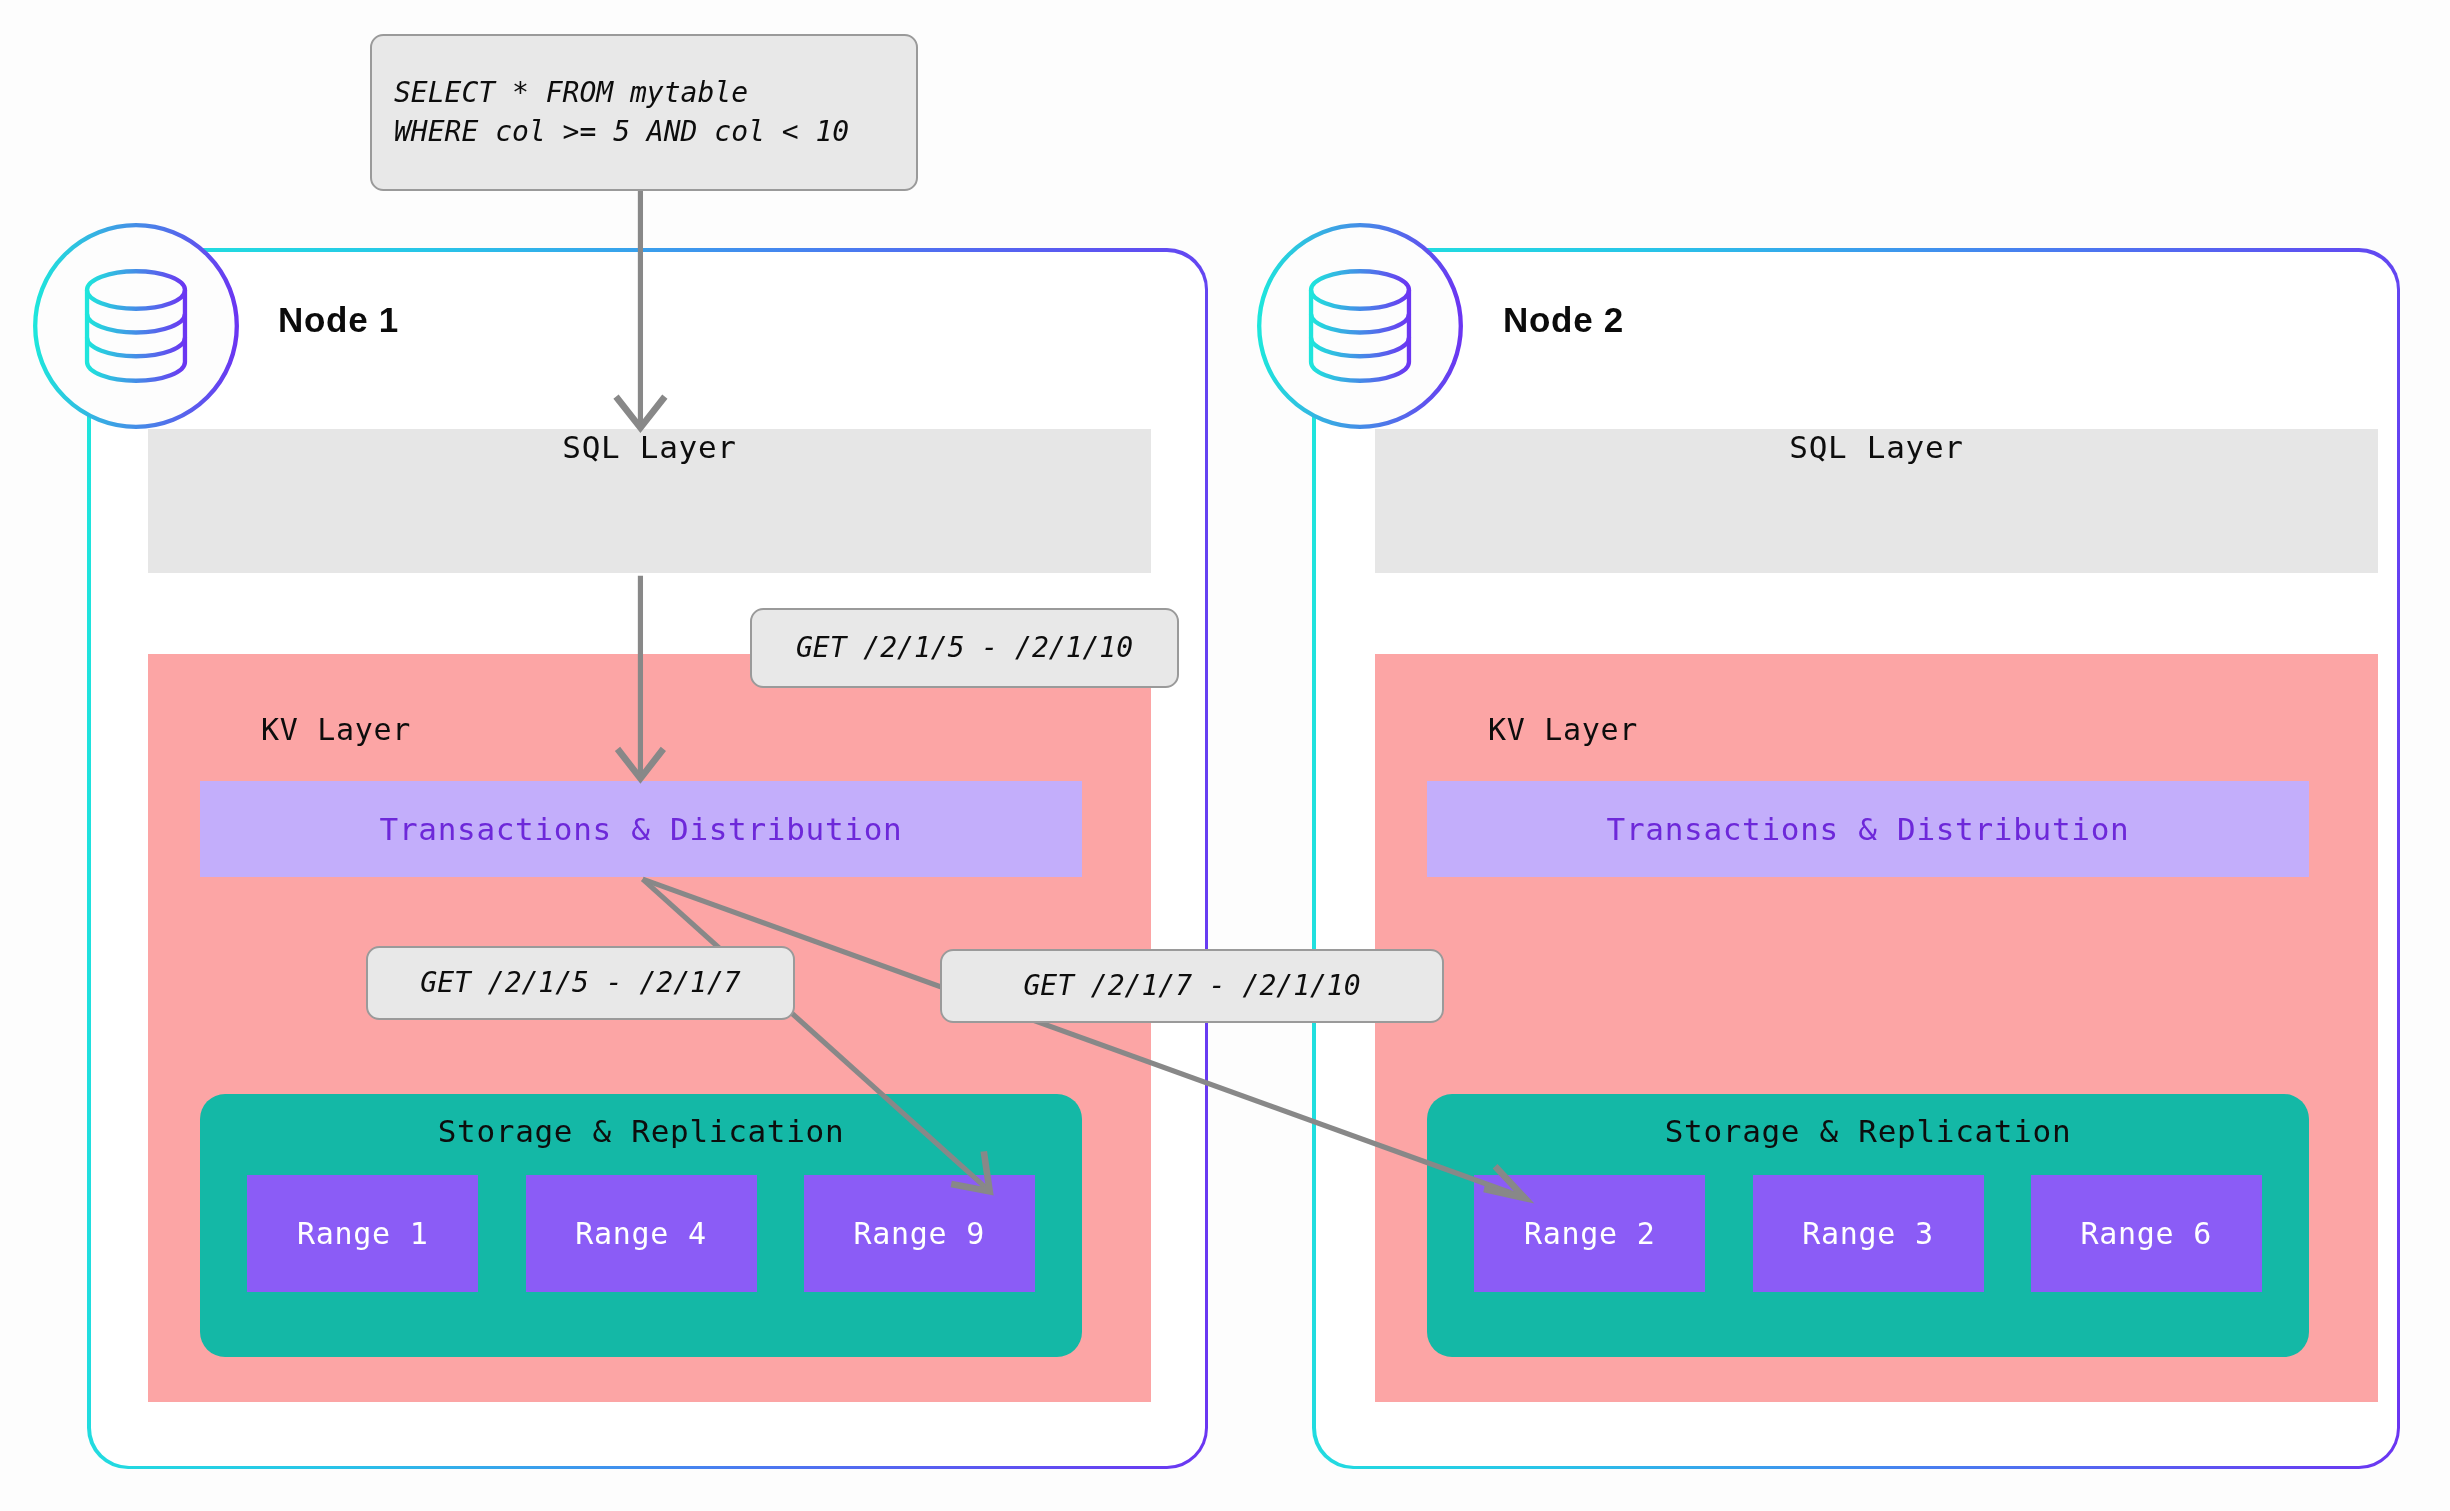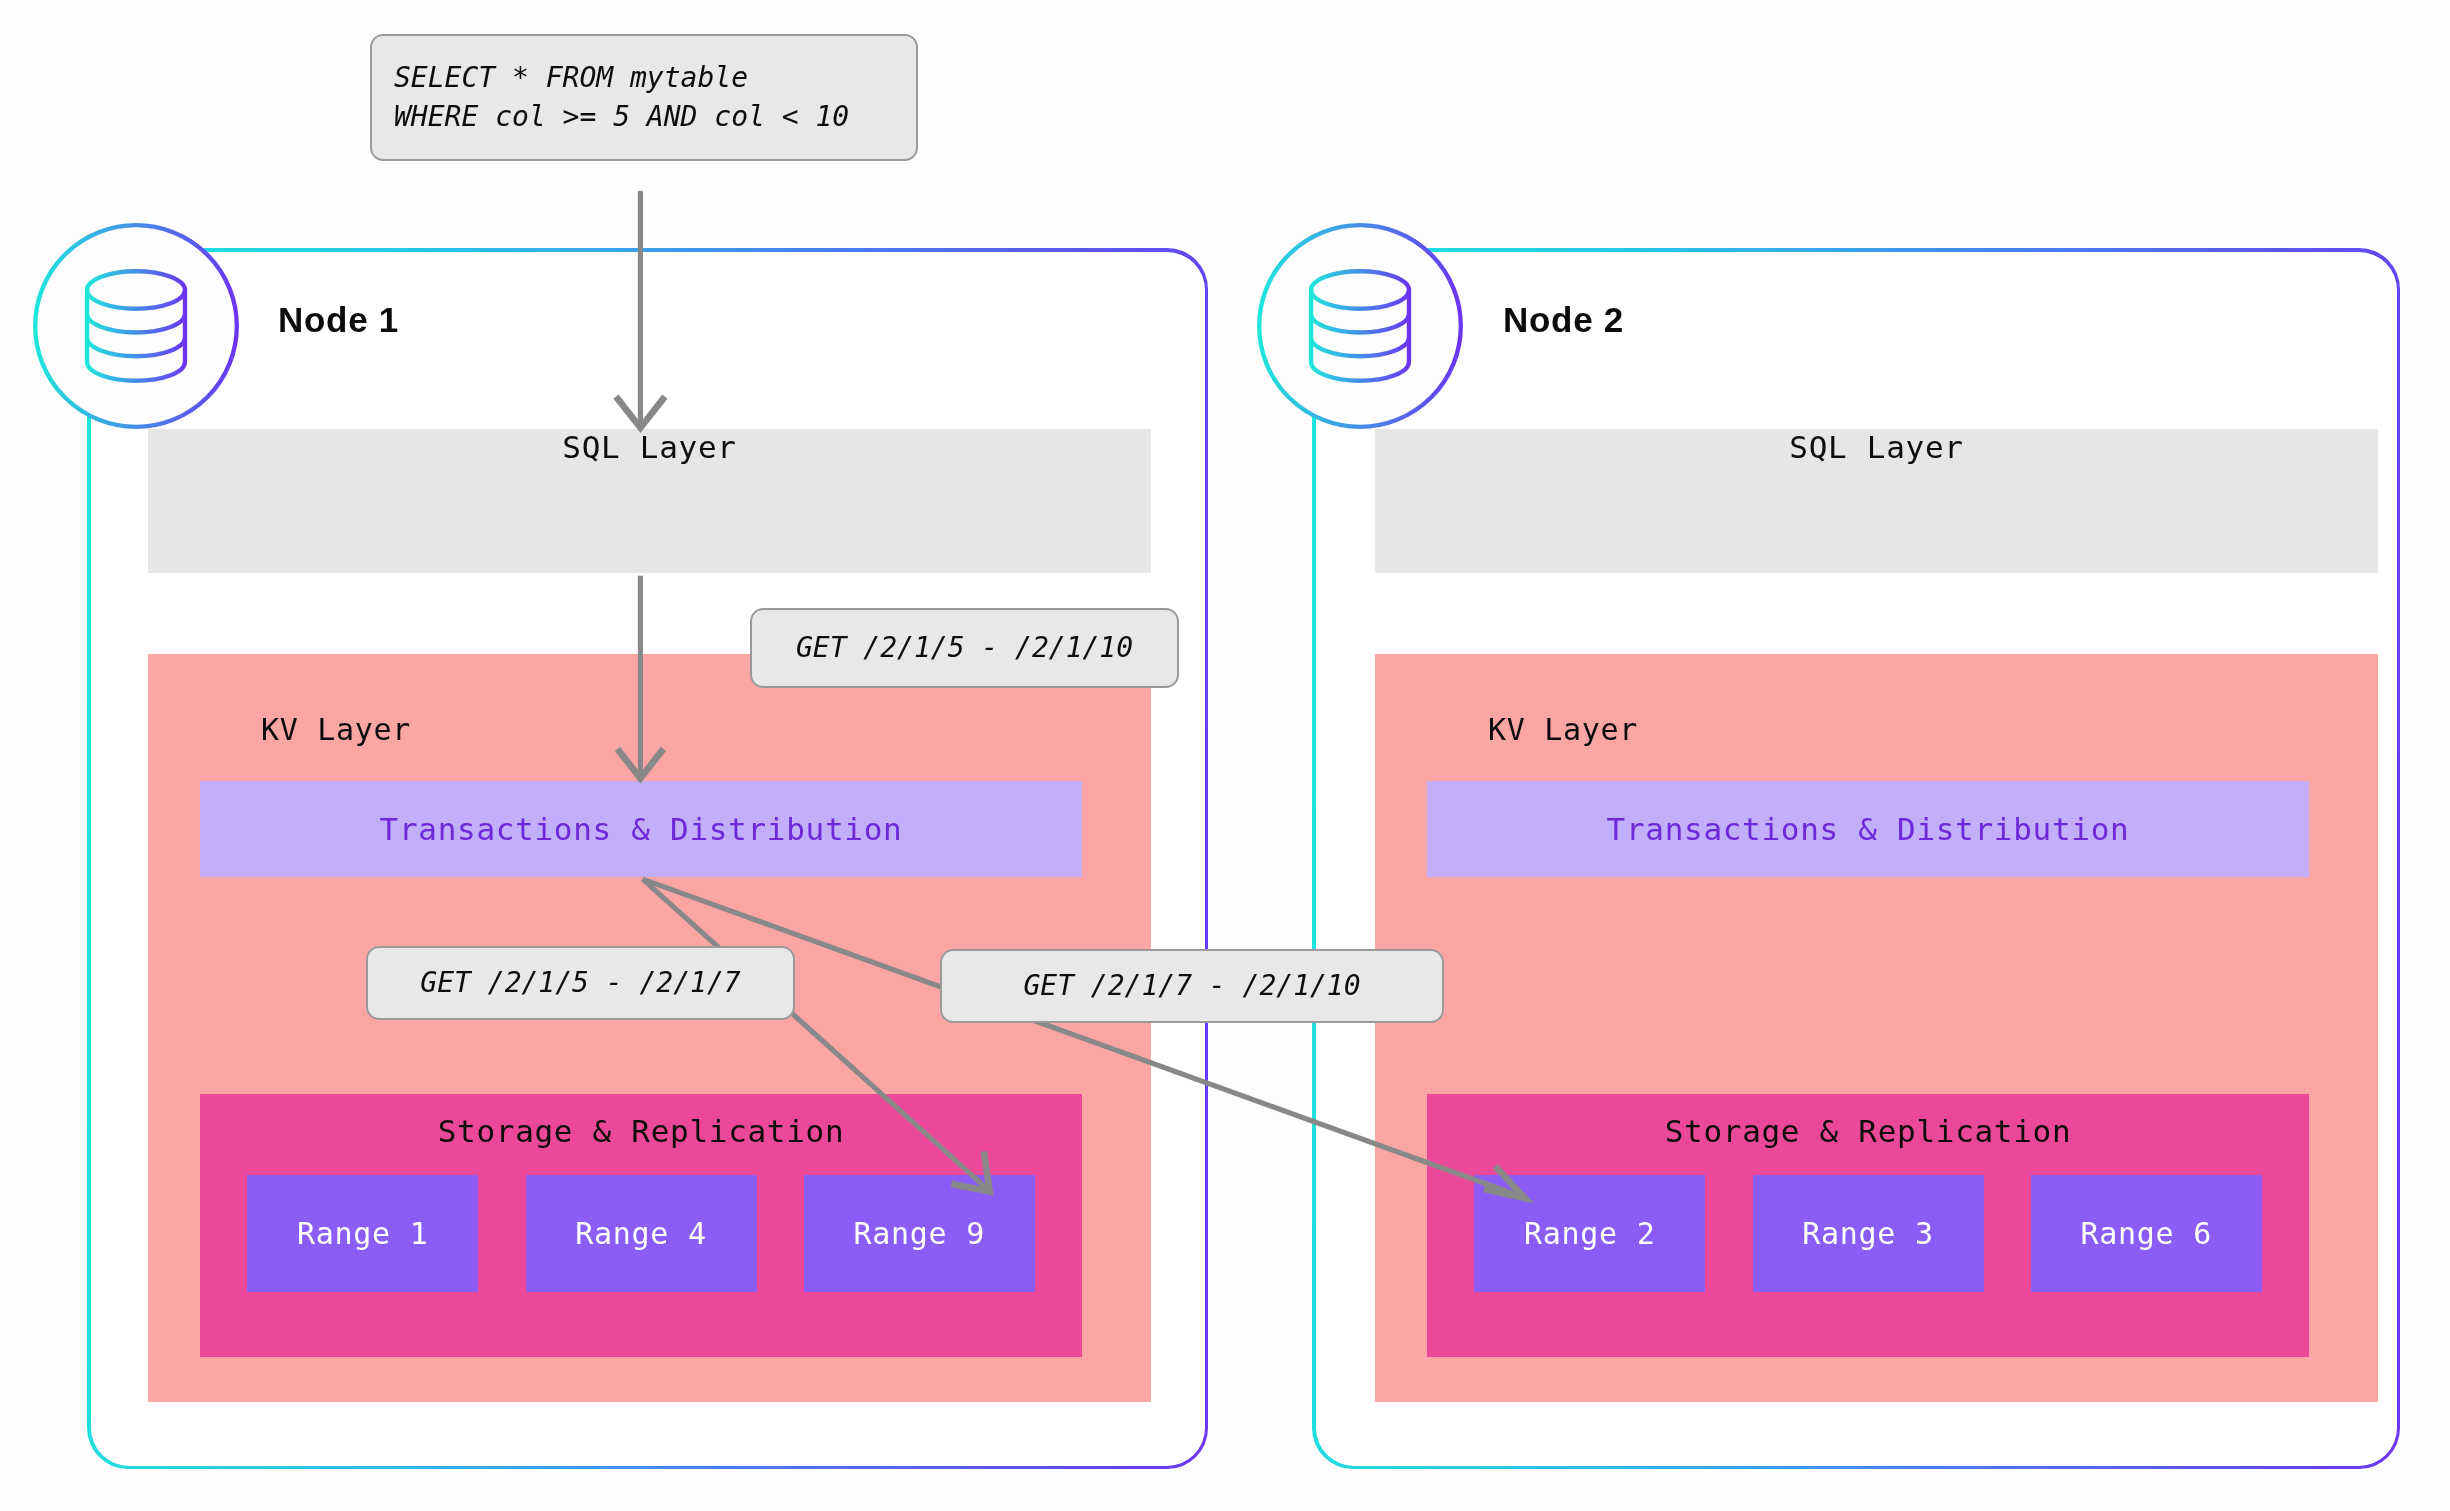--- a/index.html
+++ b/index.html
@@ -96,22 +96,23 @@
   .txn-bar span {
     font-family: "DejaVu Sans Mono", monospace;
     font-size: 31px;
     color: #6d28d9;
     letter-spacing: 0.7px;
   }
 
   
   .storage-box {
     position: absolute;
-    background: #ec4899;
+    background: #14b8a6;
     z-index: 3;
+    border-radius: 25px;
   }
   .storage-title {
     position: absolute;
     width: 100%;
     text-align: center;
     top: 19px;
     font-family: "DejaVu Sans Mono", monospace;
     font-size: 31px;
     color: #0d0d0d;
     letter-spacing: 0.7px;
@@ -290,21 +291,21 @@
       <path d="M834 1012 L865 1052 L896 1012" stroke-width="9"></path>
 
       <path d="M868 1188 L1335 1608"></path>
       <path d="M1285 1600 L1337 1610 L1329 1556" stroke-width="9"></path>
 
       <path d="M868 1188 L2055 1617"></path>
       <path d="M2005 1607 L2060 1619 L2020 1576" stroke-width="9"></path>
     </g>
   </svg>
 
-  <div class="chip query" style="left:370px; top:34px; width:548px; height:127px;">
+  <div class="chip query" style="left:370px; top:34px; width:548px; height:157px;">
     <span>SELECT * FROM mytable</span>
     <span>WHERE col &gt;= 5 AND col &lt; 10</span>
   </div>
 
   <div class="chip get" style="left:750px; top:608px; width:429px; height:80px;">
     <span>GET /2/1/5 - /2/1/10</span>
   </div>
 
   <div class="chip get" style="left:366px; top:946px; width:429px; height:74px;">
     <span>GET /2/1/5 - /2/1/7</span>

